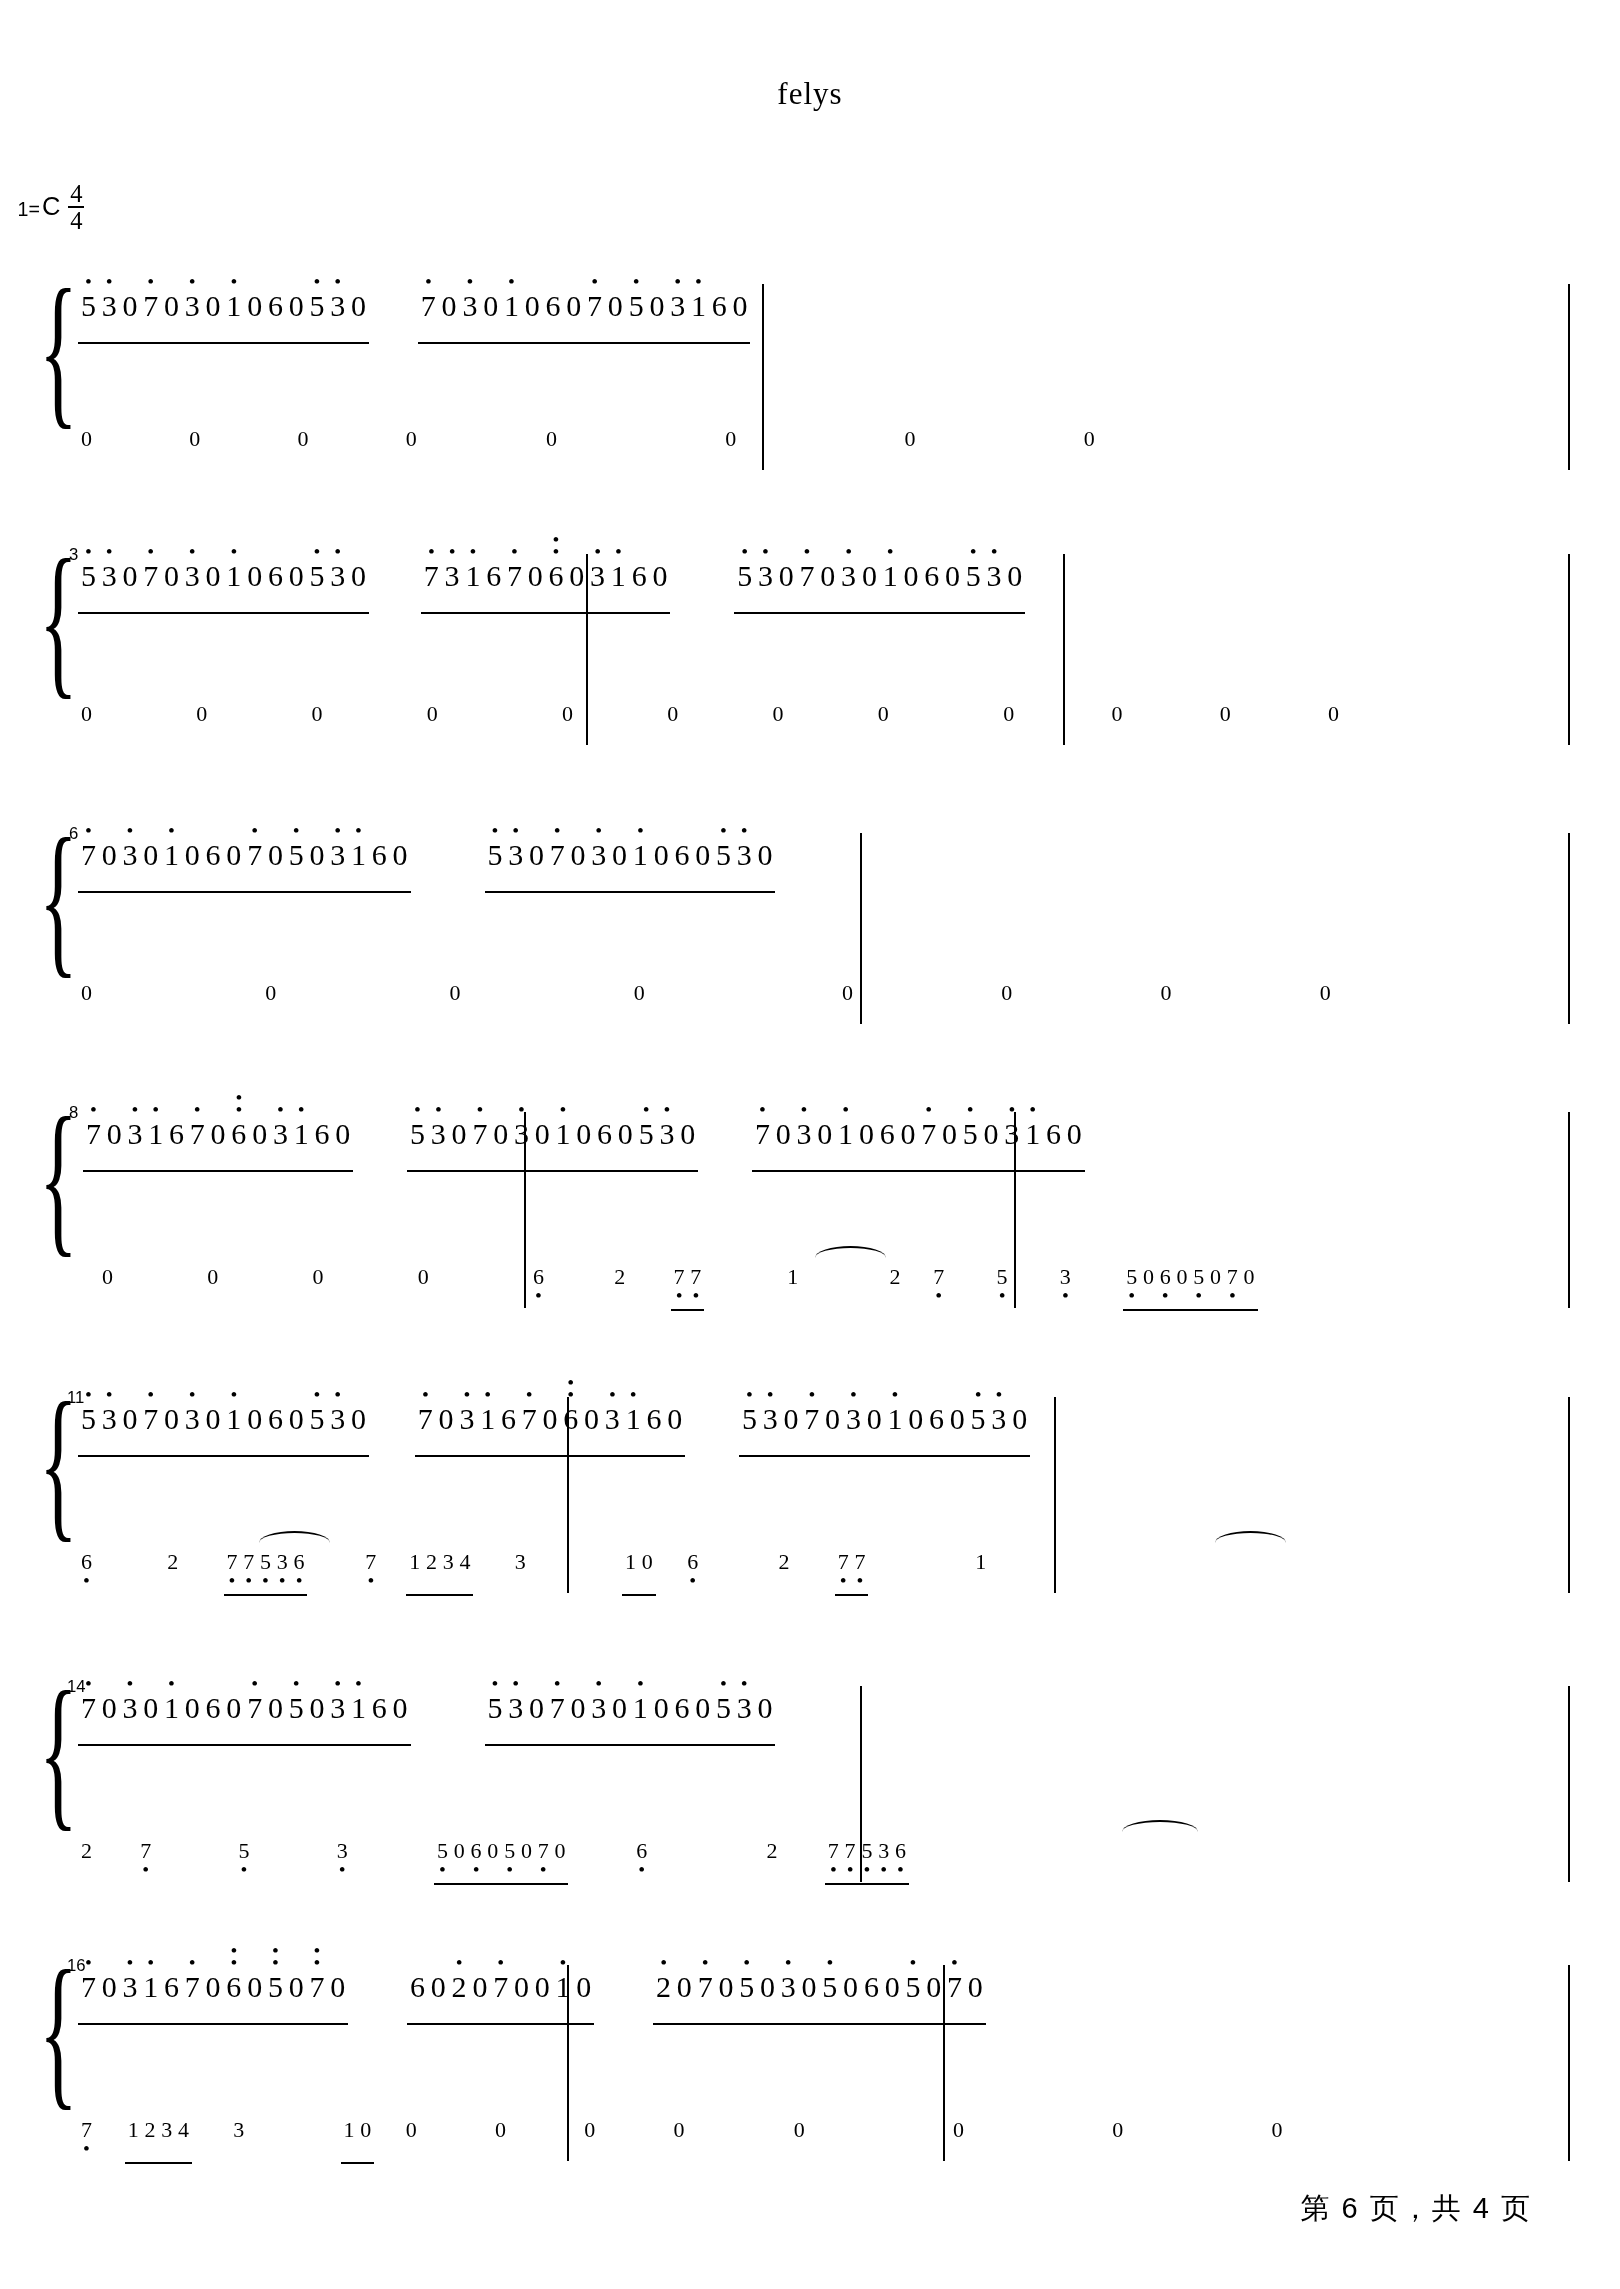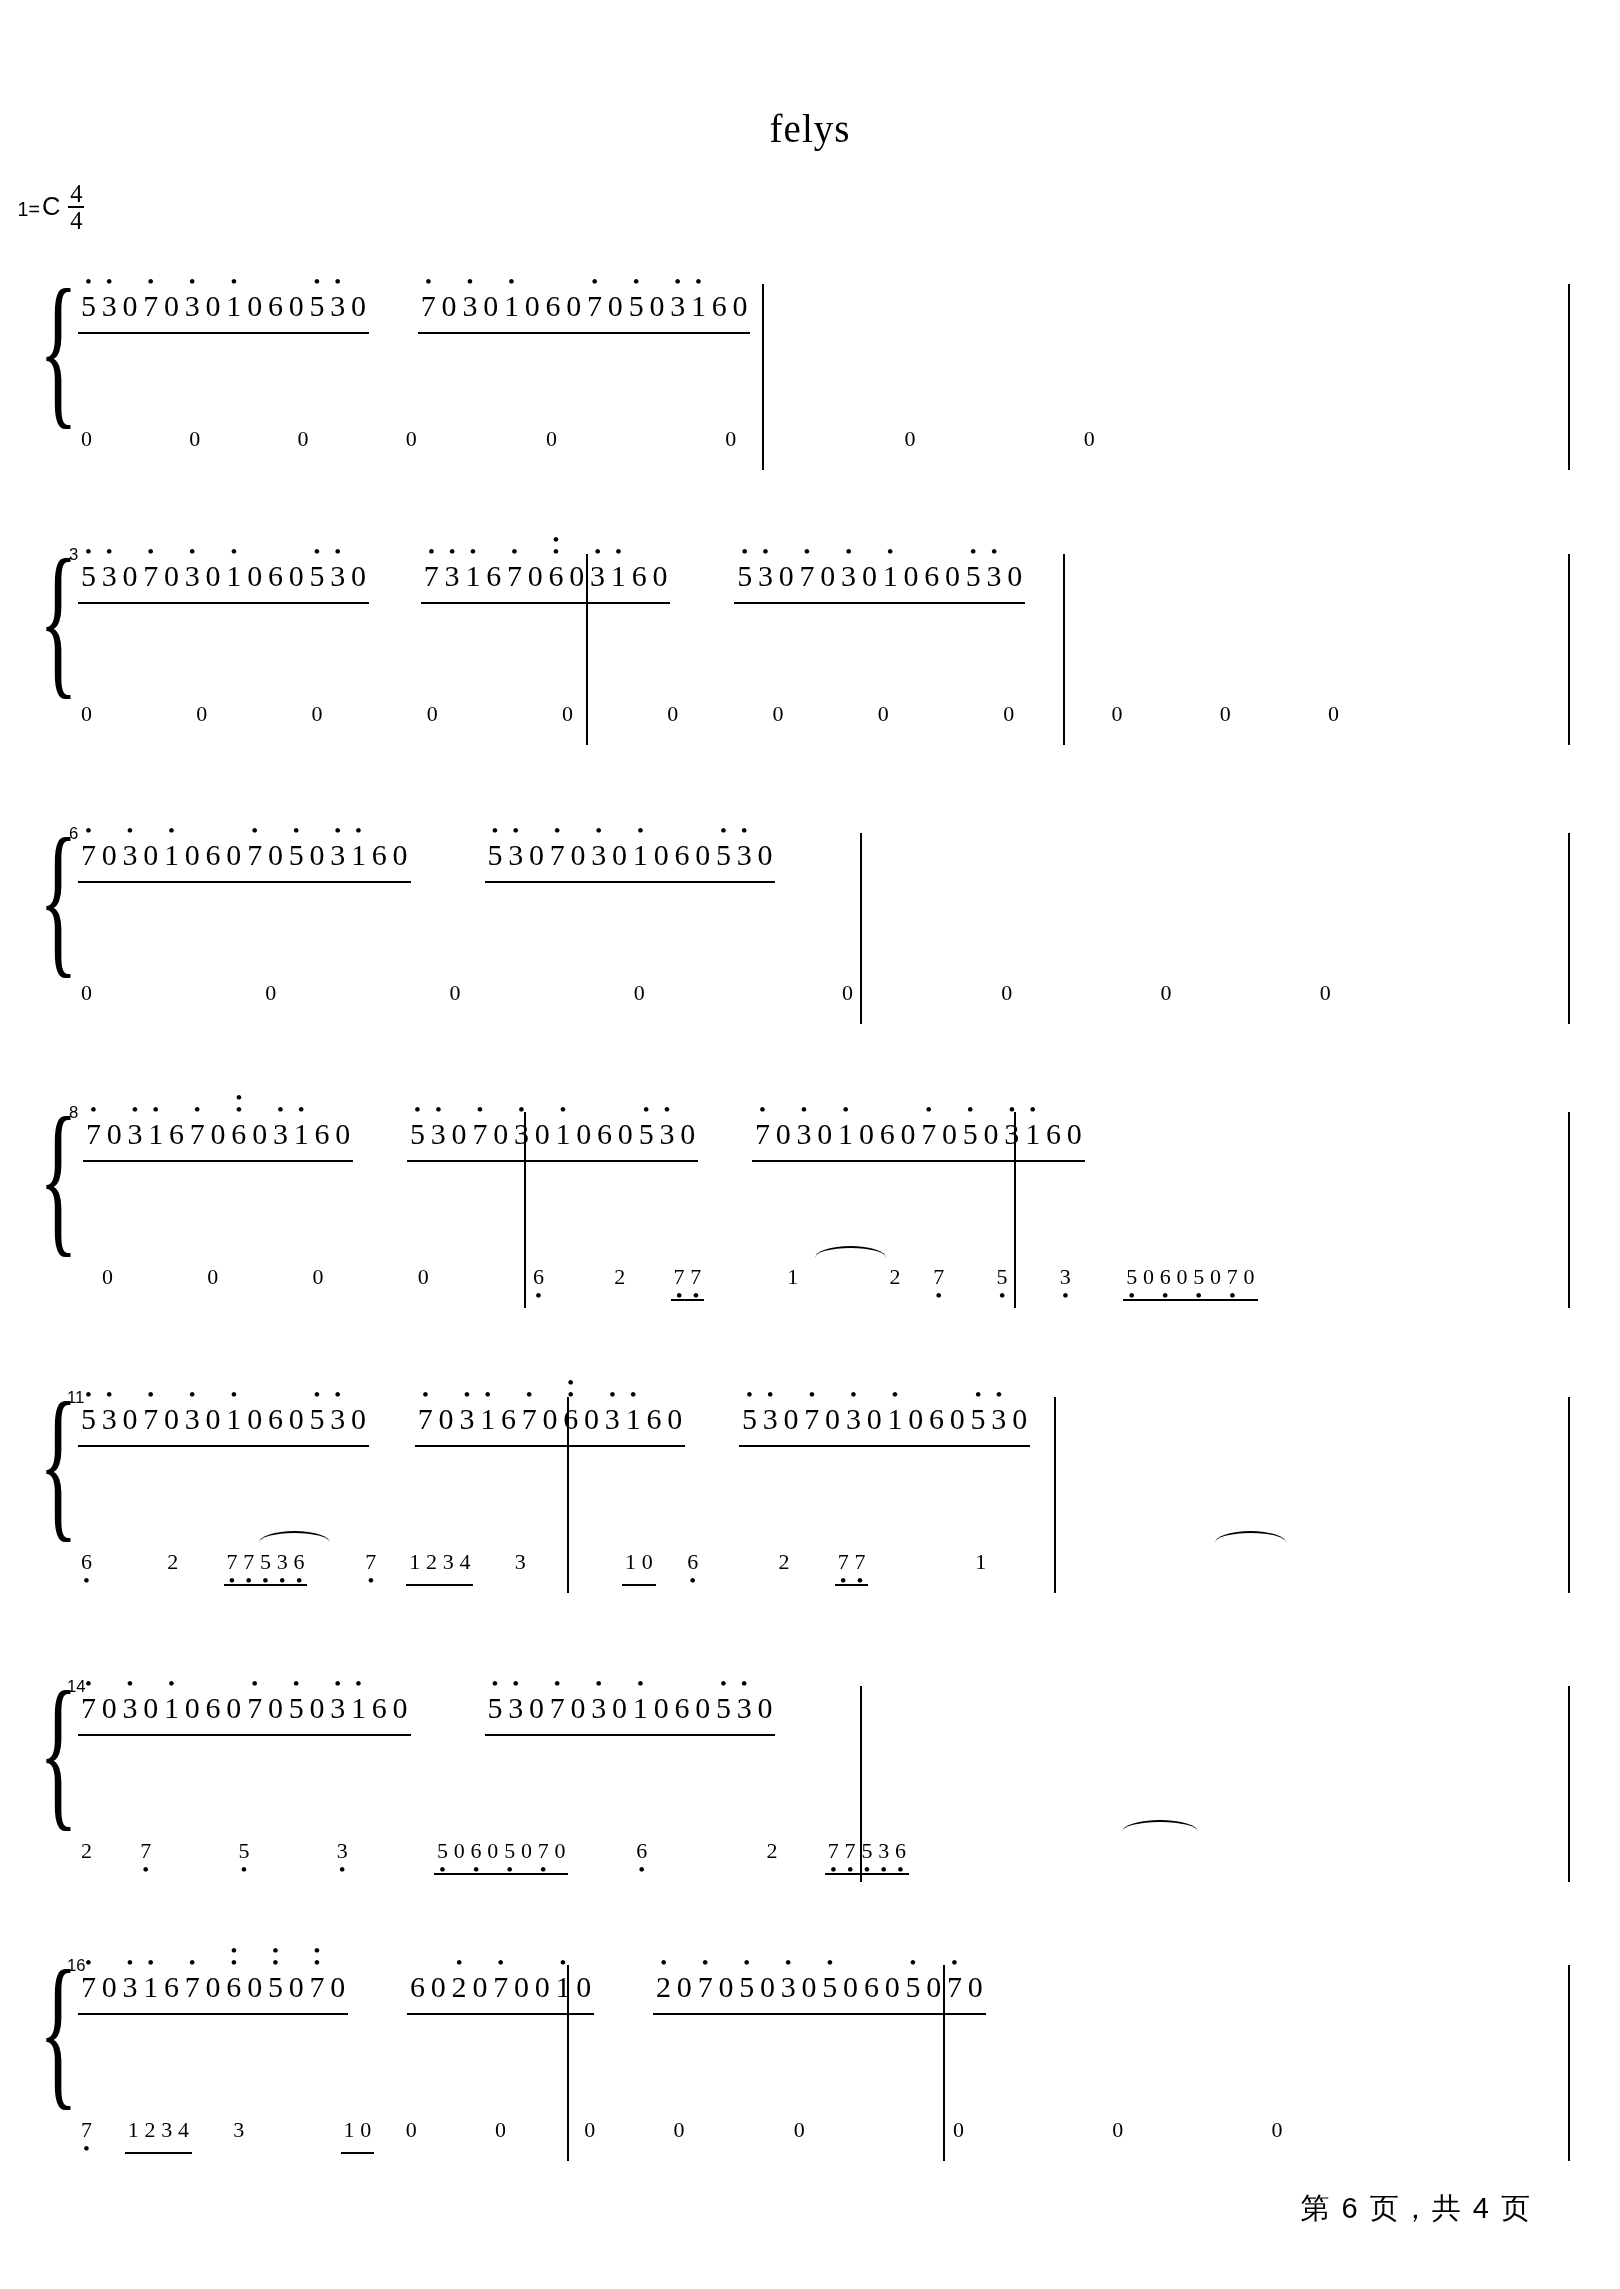--- a/index.html
+++ b/index.html
@@ -7,23 +7,22 @@
     width:1620px;height:2290px;position:relative;
     font-family:"Liberation Serif", serif;
     color:#000;
     overflow:hidden;
   }
   .page{position:relative;width:1620px;height:2290px;}
 
   
   .title{
     position:absolute;top:76px;left:0;width:100%;
-    text-align:center;font-size:39px;font-family:"Liberation Serif",serif;
+    text-align:center;font-size:31px;font-family:"Liberation Serif",serif;
     letter-spacing:1px;
-    margin-top:30px;
   }
 
   
   .keysig{
     position:absolute;left:17.6px;top:181px;
     font-size:26.5px;font-family:"Liberation Sans",sans-serif;
     display:flex;align-items:center;
   }
   .keysig .k1{font-size:19.6px;position:relative;top:2.9px;}
   .keysig .ktext{margin-left:2px;font-size:25.5px;}
@@ -46,21 +45,21 @@
     position:absolute;font-size:16.7px;font-family:"Liberation Sans",sans-serif;
   }
 
   
   .row{position:absolute;left:78px;white-space:nowrap;}
   .row.upper{font-size:30px;}
   .row.lower{font-size:22px;}
 
   
   .grp{display:inline-block;position:relative;vertical-align:top;}
-  .beam1{border-bottom:2px solid #000;padding-bottom:9px;}
+  .beam1{border-bottom:2px solid #000;padding-bottom:19px;}
 
   .n{position:relative;display:inline-block;padding:0 2.9px;font-family:"Liberation Serif",serif;}
   .dotup::before{
     content:"•";position:absolute;left:50%;transform:translateX(-50%);
     top:-16.7px;font-size:19.6px;line-height:1;
   }
   .dotup2::before{
     content:"•";position:absolute;left:50%;transform:translateX(-50%);
     top:-16.7px;font-size:19.6px;line-height:1;
   }

